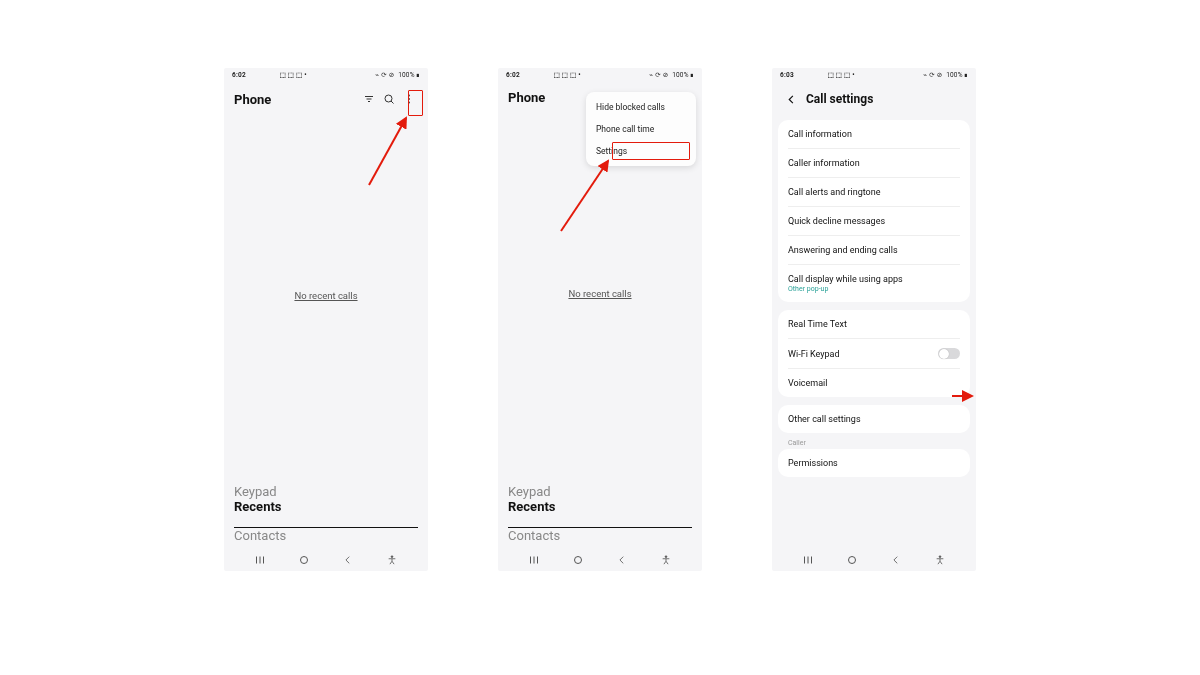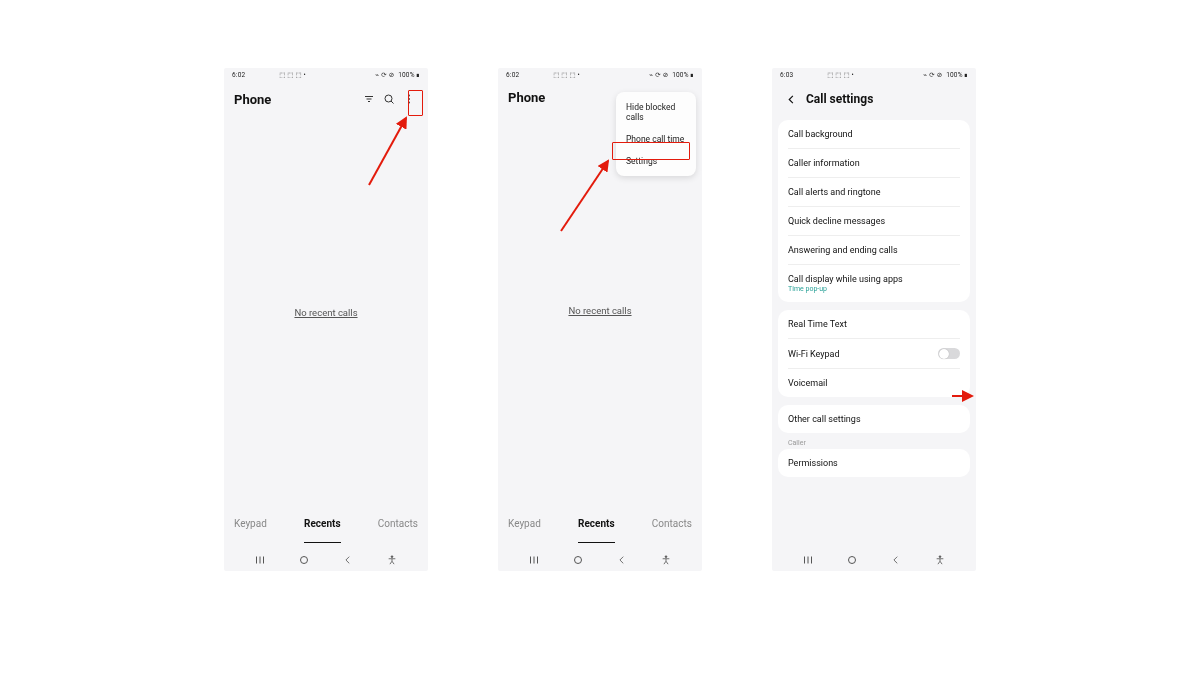--- a/index.html
+++ b/index.html
@@ -27,21 +27,21 @@
   .statusbar {
     height: 14px;
     display: flex;
     justify-content: space-between;
     align-items: center;
     padding: 0 8px;
     font-size: 6.5px;
     color: #222;
     letter-spacing: 0.2px;
   }
-  .statusbar .left { display:flex; gap:16px; align-items:flex-end; }
+  .statusbar .left { display:flex; gap:16px; align-items:flex-end;font-weight:bold; }
   .statusbar .right { display:flex; gap:1px; align-items:center; }
   .header {
     display: flex;
     align-items: center;
     padding: 8px 10px 4px 10px;
     gap: 2px;
   }
   .header-title {
     font-size: 13px;
     font-weight: 700;
@@ -63,42 +63,43 @@
   }
   .no-calls {
     font-size: 9.5px;
     color: #555;
     text-decoration: underline;
   }
   .bottom-tabs {
     display: flex;
     justify-content: space-between;
     padding: 6px 10px;
-    font-size: 10px;
+    font-size: 13px;
     color: #888;
+    flex-direction: column;
   }
   .tab-active { color: #111; font-weight:700; border-bottom:1.5px solid #111; padding-bottom:13px; }
   .navbar {
     height: 22px;
     display: flex;
     justify-content: space-around;
     align-items: center;
     padding: 0 14px;
   }
   .nav-icon {
     width: 14px; height:14px;
     display:flex; align-items:center; justify-content:center;
     color:#555;
   }
   
   .menu {
     position: absolute;
     top: 24px;
     right: 6px;
-    width: 80px;
+    width: 110px;
     background: #fdfdfd;
     border-radius: 8px;
     box-shadow: 0 2px 6px rgba(0,0,0,0.12);
     padding: 4px 0;
     z-index: 10;
   }
   .menu-item {
     font-size: 8.5px;
     color: #222;
     padding: 6px 10px;
@@ -308,37 +309,37 @@
       <svg width="11" height="11" viewBox="0 0 24 24" stroke="#111" stroke-width="2.5" fill="none">
           <polyline points="15 4 7 12 15 20"></polyline>
         </svg>
     </div>
     <div class="settings-title">Call settings</div>
   </div>
 
   <div class="settings-body">
     <div class="card">
       <div class="row">
-          <span>Call background</span>
+          <span>Call information</span>
         </div>
       <div class="row">
           <span>Caller information</span>
         </div>
       <div class="row">
           <span>Call alerts and ringtone</span>
         </div>
       <div class="row">
           <span>Quick decline messages</span>
         </div>
       <div class="row">
           <span>Answering and ending calls</span>
         </div>
       <div class="row" style="display:block;">
         <div>Call display while using apps</div>
-        <div class="row-sub">Time pop-up</div>
+        <div class="row-sub">Other pop-up</div>
       </div>
     </div>
 
     <div class="card">
       <div class="row">
           <span>Real Time Text</span>
         </div>
       <div class="row">
         <span>Wi-Fi Keypad</span>
         <div class="toggle"></div>

